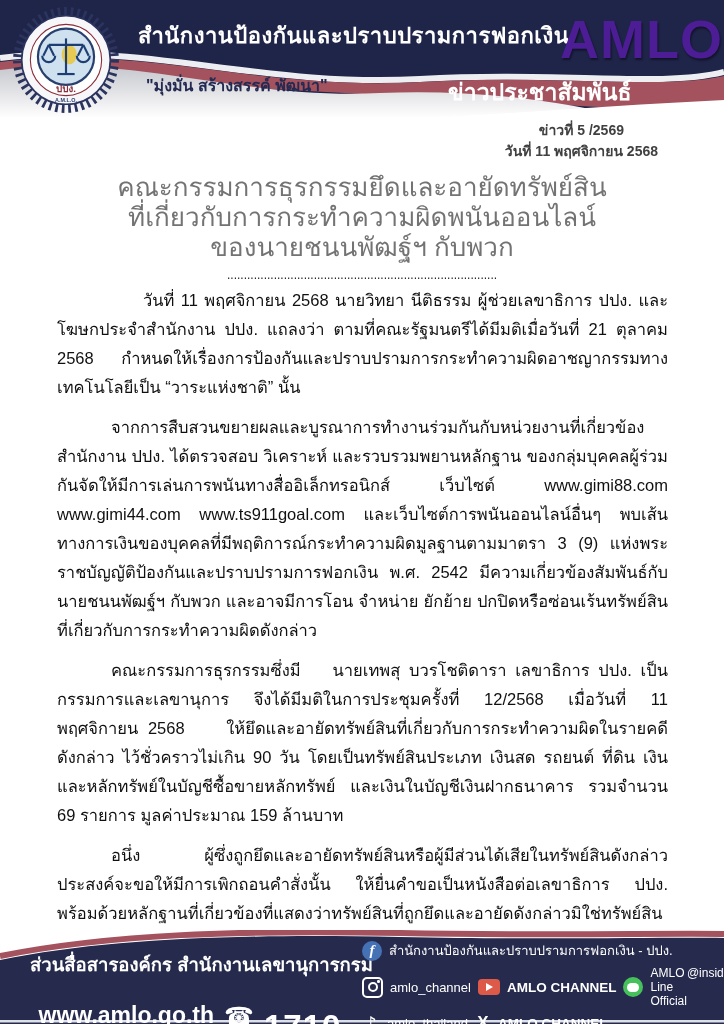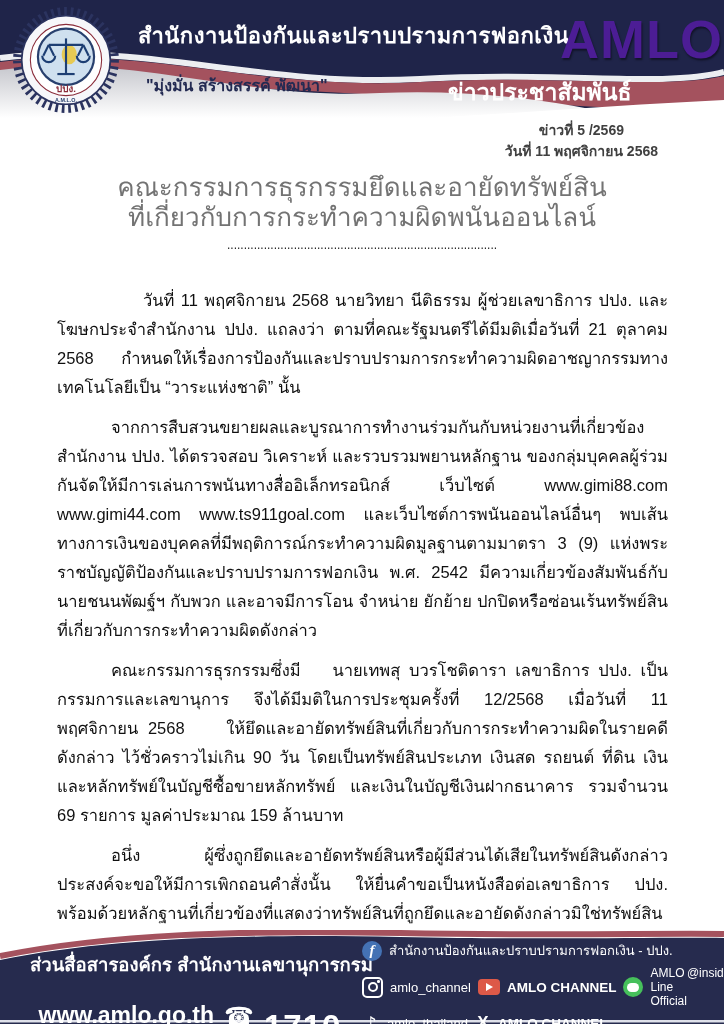--- a/index.html
+++ b/index.html
@@ -113,20 +113,21 @@
 </div>
 
 <div class="meta">
   <div>ข่าวที่ 5 /2569</div>
   <div>วันที่ 11 พฤศจิกายน 2568</div>
 </div>
 
 <div class="title-block">
   <div class="title-line">คณะกรรมการธุรกรรมยึดและอายัดทรัพย์สิน</div>
   <div class="title-line">ที่เกี่ยวกับการกระทำความผิดพนันออนไลน์</div>
+  <div class="title-line">ของนายชนนพัฒฐ์ฯ กับพวก</div>
   <div class="title-divider">...........................................................................................................</div>
 </div>
 
 <div class="doc-body">
   <p class="para"><span class="b">วันที่ 11 พฤศจิกายน 2568 นายวิทยา นีติธรรม ผู้ช่วยเลขาธิการ ปปง. และโฆษกประจำสำนักงาน ปปง.</span><span> แถลงว่า ตามที่คณะรัฐมนตรีได้มีมติเมื่อวันที่ 21 ตุลาคม 2568 กำหนดให้เรื่องการป้องกันและปราบปรามการกระทำความผิดอาชญากรรมทางเทคโนโลยีเป็น “วาระแห่งชาติ” นั้น</span></p>
   <p class="para"><span>จากการสืบสวนขยายผลและบูรณาการทำงานร่วมกันกับหน่วยงานที่เกี่ยวข้อง สำนักงาน ปปง. ได้ตรวจสอบ วิเคราะห์ และรวบรวมพยานหลักฐาน ของกลุ่มบุคคลผู้ร่วมกันจัดให้มีการเล่นการพนันทางสื่ออิเล็กทรอนิกส์ เว็บไซต์ www.gimi88.com www.gimi44.com  www.ts911goal.com และเว็บไซต์การพนันออนไลน์อื่นๆ พบเส้นทางการเงินของบุคคลที่มีพฤติการณ์กระทำความผิดมูลฐานตามมาตรา 3 (9) แห่งพระราชบัญญัติป้องกันและปราบปรามการฟอกเงิน พ.ศ. 2542 มีความเกี่ยวข้องสัมพันธ์กับนายชนนพัฒฐ์ฯ กับพวก และอาจมีการโอน จำหน่าย ยักย้าย ปกปิดหรือซ่อนเร้นทรัพย์สินที่เกี่ยวกับการกระทำความผิดดังกล่าว</span></p>
   <p class="para"><span>คณะกรรมการธุรกรรมซึ่งมี</span><span class="b">นายเทพสุ บวรโชติดารา เลขาธิการ ปปง.</span><span> เป็นกรรมการและเลขานุการ จึงได้มีมติในการประชุมครั้งที่ 12/2568 เมื่อวันที่ 11 พฤศจิกายน 2568 </span><span class="b">ให้ยึดและอายัดทรัพย์สินที่เกี่ยวกับการกระทำความผิดในรายคดีดังกล่าว ไว้ชั่วคราวไม่เกิน 90 วัน โดยเป็นทรัพย์สินประเภท เงินสด รถยนต์ ที่ดิน เงินและหลักทรัพย์ในบัญชีซื้อขายหลักทรัพย์ และเงินในบัญชีเงินฝากธนาคาร รวมจำนวน 69 รายการ มูลค่าประมาณ 159 ล้านบาท</span></p>
   <p class="para"><span>อนึ่ง ผู้ซึ่งถูกยึดและอายัดทรัพย์สินหรือผู้มีส่วนได้เสียในทรัพย์สินดังกล่าว ประสงค์จะขอให้มีการเพิกถอนคำสั่งนั้น ให้ยื่นคำขอเป็นหนังสือต่อเลขาธิการ ปปง. พร้อมด้วยหลักฐานที่เกี่ยวข้องที่แสดงว่าทรัพย์สินที่ถูกยึดและอายัดดังกล่าวมิใช่ทรัพย์สินที่เกี่ยวกับการกระทำความผิดภายในสามสิบวันนับตั้งแต่วันที่ได้รับแจ้งคำสั่งเป็นหนังสือ</span></p>
   <div class="separator">*******************************</div>
 </div>

